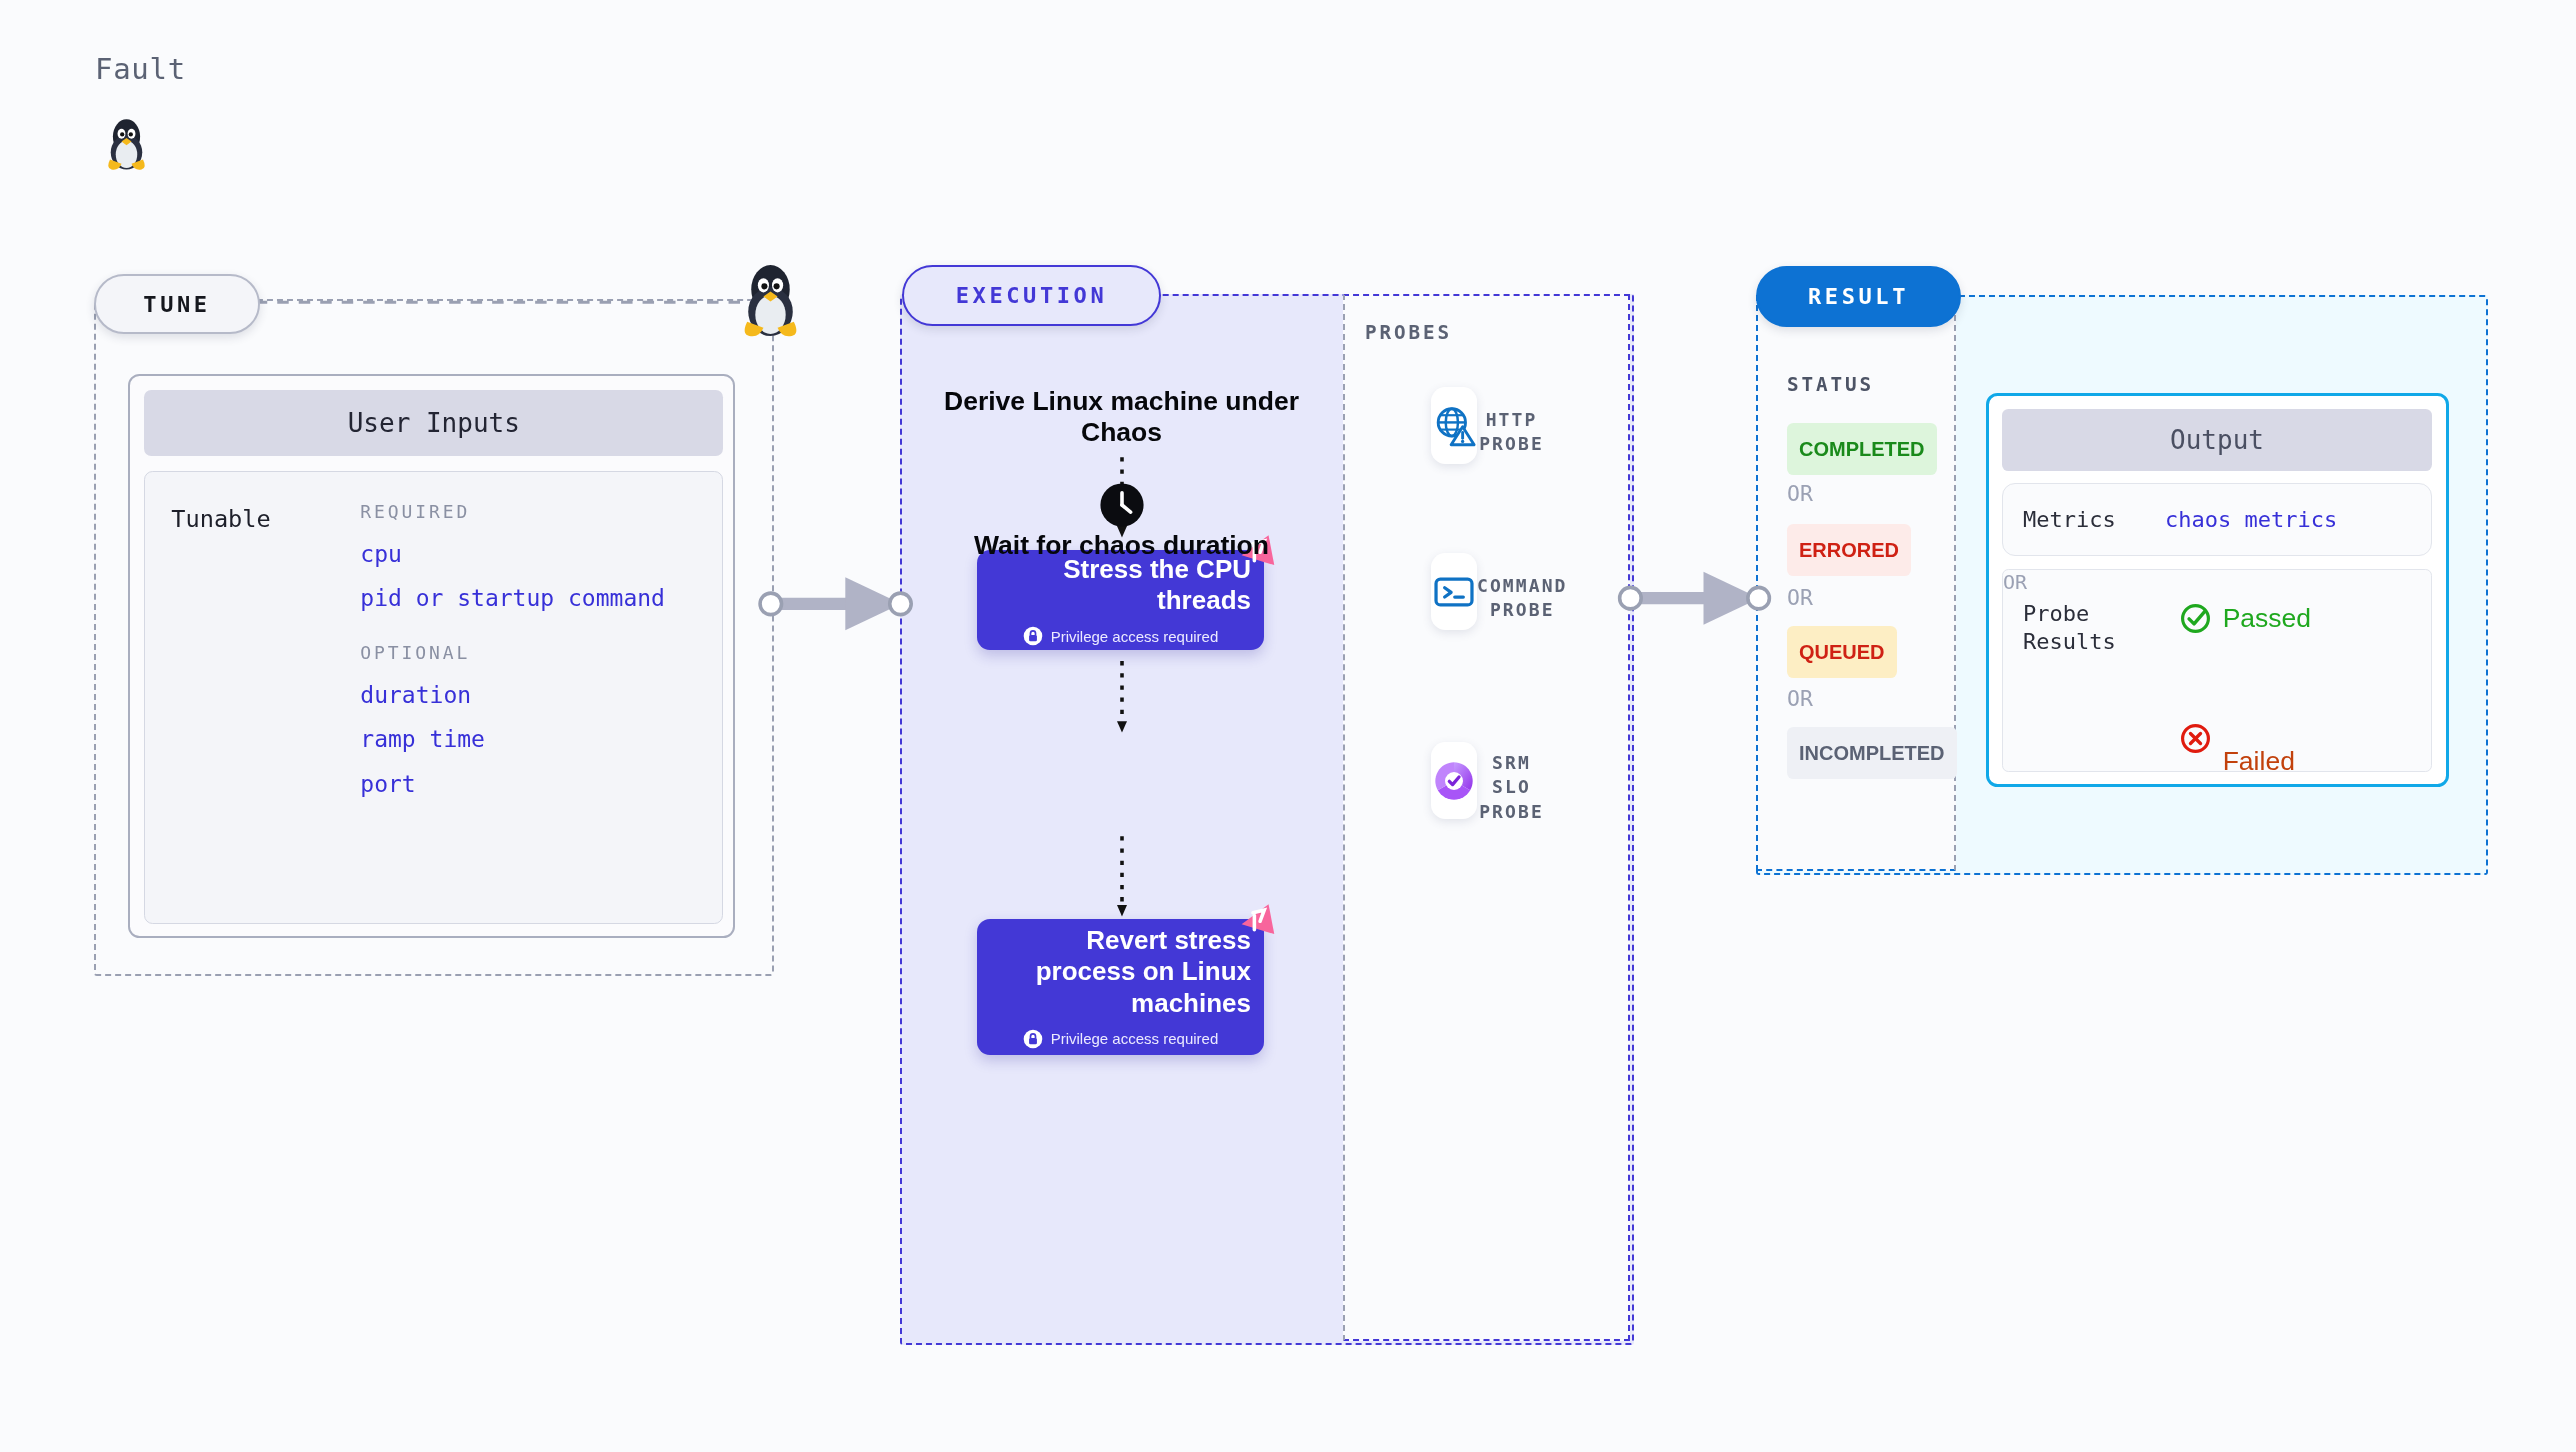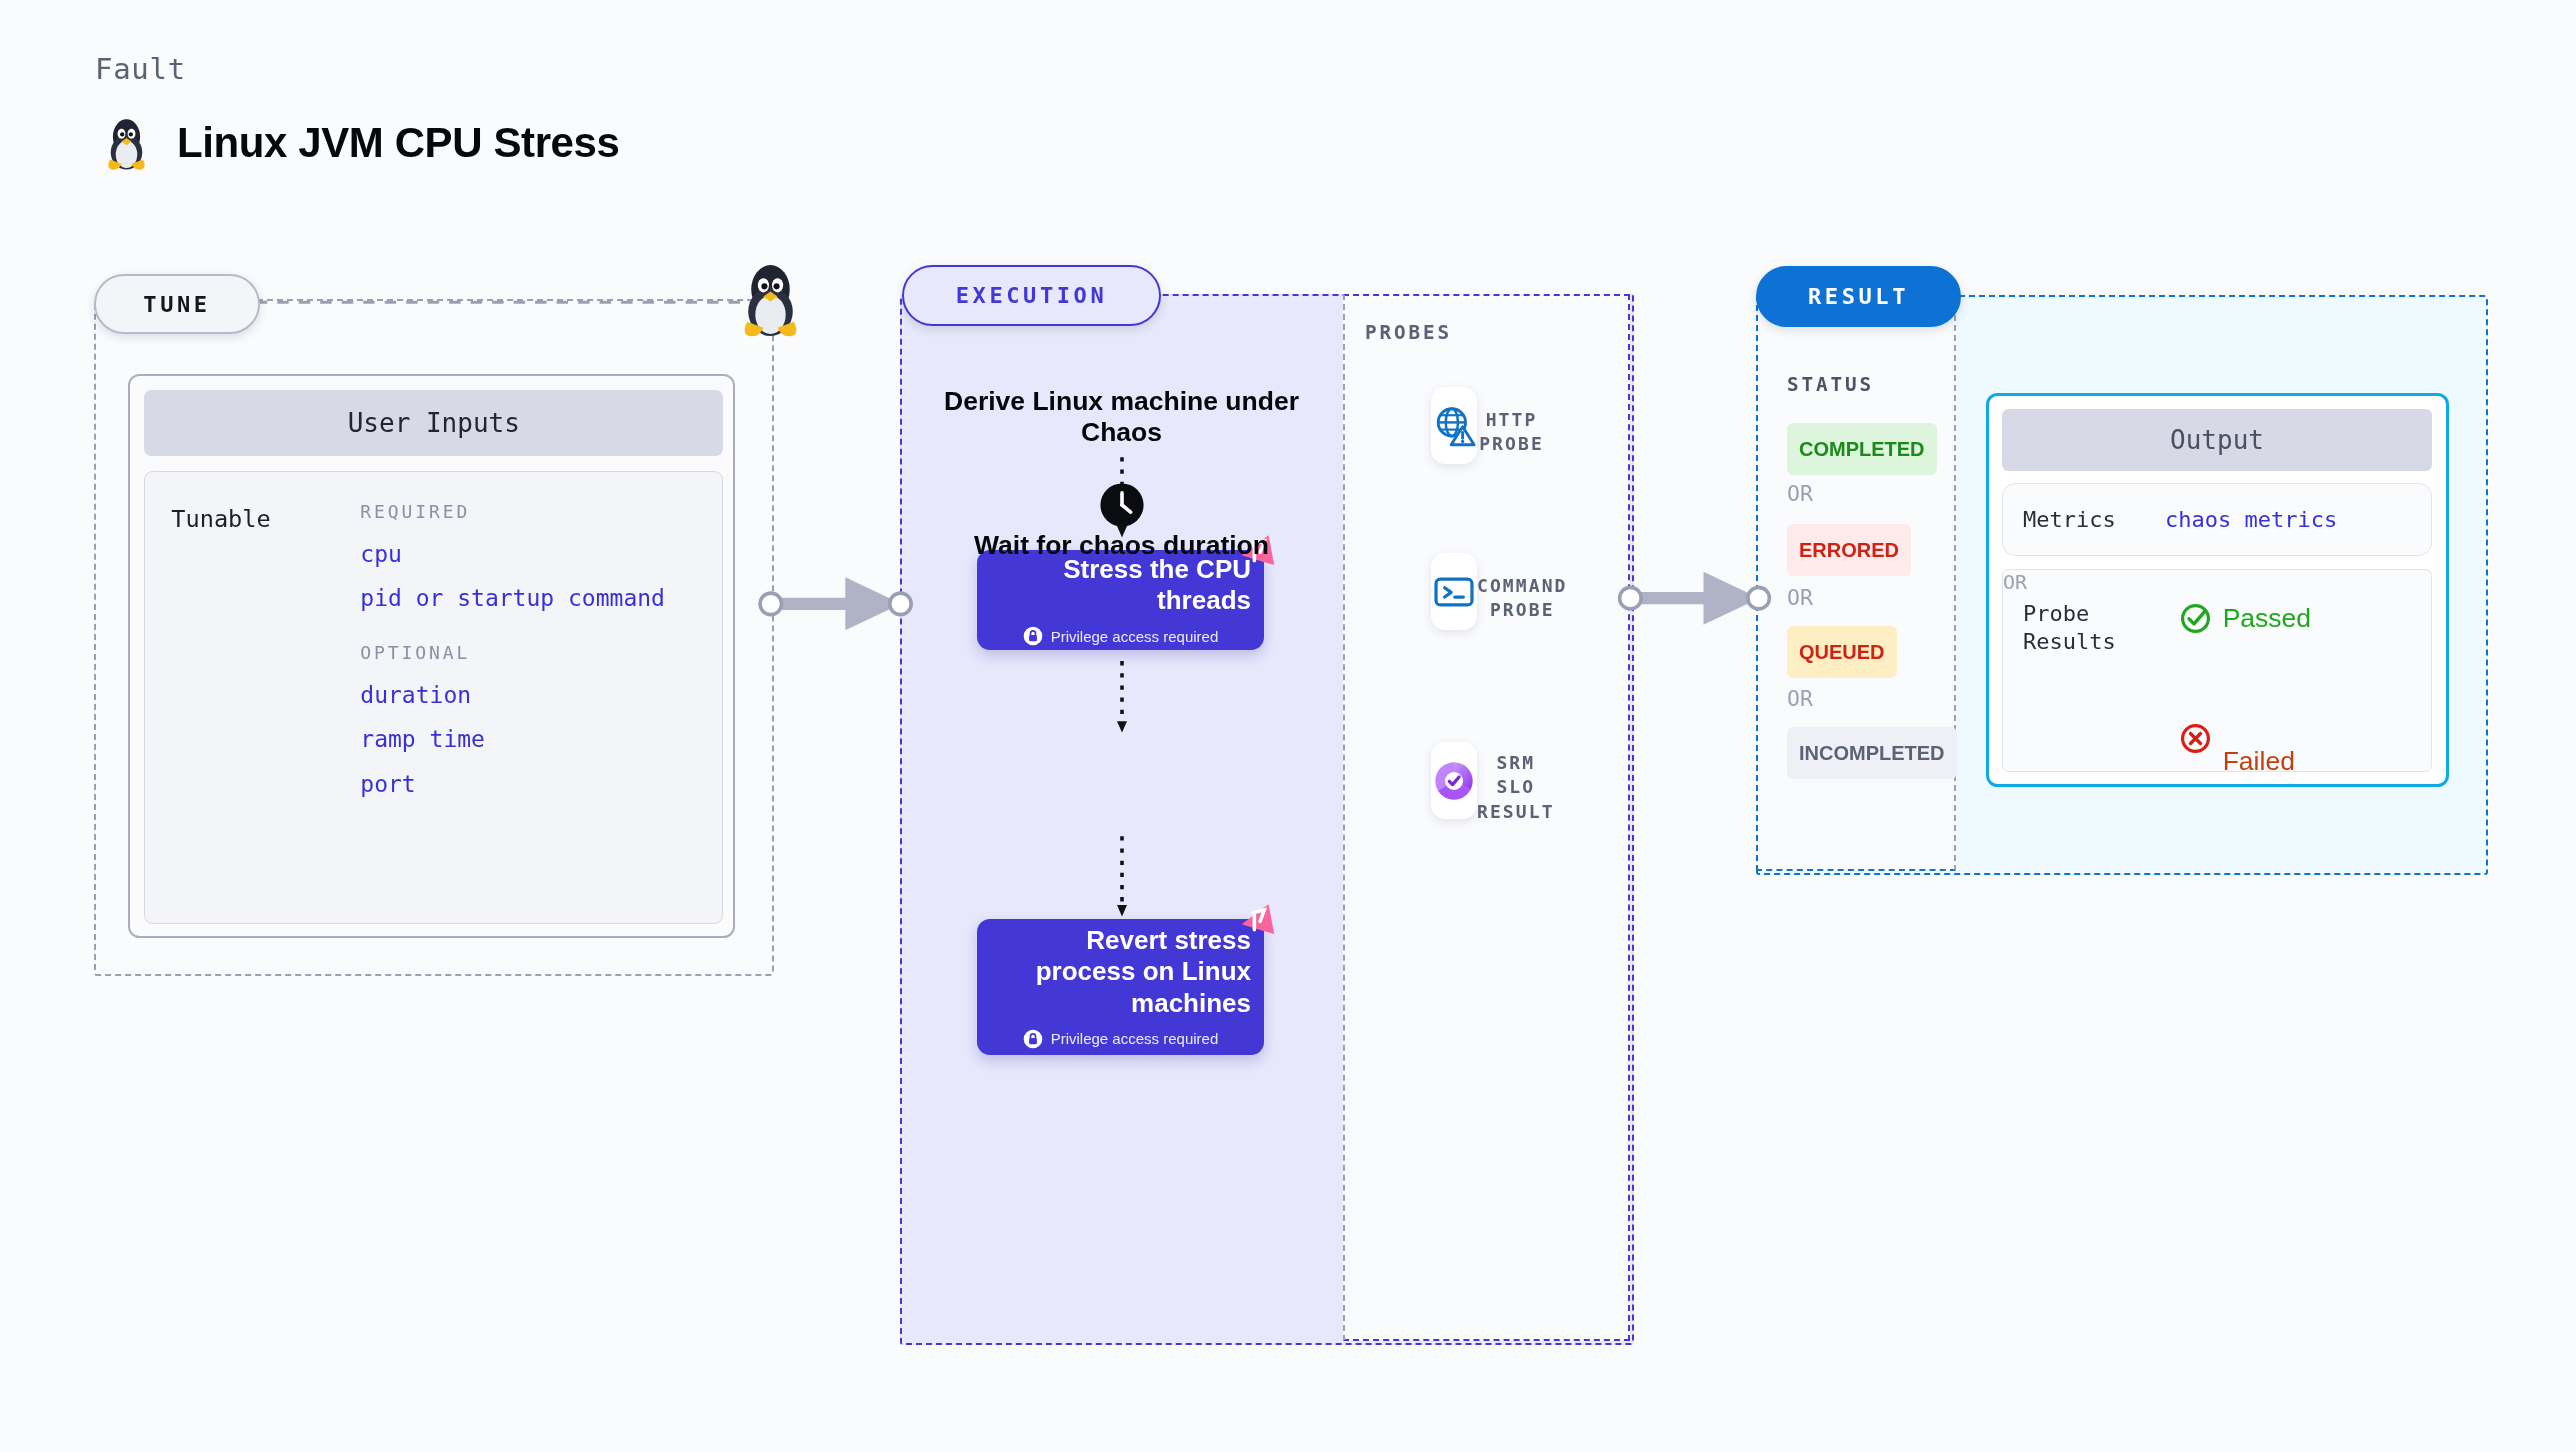--- a/index.html
+++ b/index.html
@@ -236,21 +236,20 @@
       <ellipse cx="37" cy="52" rx="22" ry="24" fill="#2a3040"></ellipse>
       <ellipse cx="37" cy="55" rx="15" ry="19" fill="#e9edf1"></ellipse>
       <ellipse cx="30" cy="26" rx="5.5" ry="7" fill="#ffffff"></ellipse>
       <ellipse cx="44" cy="26" rx="5.5" ry="7" fill="#ffffff"></ellipse>
       <circle cx="31" cy="27" r="3" fill="#111"></circle>
       <circle cx="43" cy="27" r="3" fill="#111"></circle>
       <path d="M30 37 L37 32 L44 37 L37 42 Z" fill="#f5b91c"></path>
       <path d="M14 62 q-6 12 2 14 q10 2 14 -8 z" fill="#f5b91c"></path>
       <path d="M60 62 q6 12 -2 14 q-10 2 -14 -8 z" fill="#f5b91c"></path>
     </svg>
-    <div id="fault-title">Linux JVM CPU Stress</div>
   </div>
 
   <div id="tune-region"></div>
   <div id="exec-region"></div>
   <div id="probes-region"></div>
   <div id="result-region"></div>
   <div id="status-region"></div>
 
   <svg id="connectors" width="2576" height="1452" viewBox="0 0 3596 2027">
 
@@ -412,21 +411,21 @@
             <stop offset="100%" stop-color="#9333ea"></stop>
           </linearGradient>
         </defs>
         <path d="M32 32 L32 6 A26 26 0 0 1 54.5 45 Z" fill="url(#slograd)"></path>
         <path d="M32 32 L54.5 45 A26 26 0 0 1 9.5 45 Z" fill="#a855f7"></path>
         <path d="M32 32 L9.5 45 A26 26 0 0 1 32 6 Z" fill="#c084fc"></path>
         <circle cx="32" cy="32" r="12.5" fill="#ffffff"></circle>
         <path d="M25.5 32.5 L30 37 L39 26.5" fill="none" stroke="#7c24d8" stroke-width="4.6" stroke-linecap="round" stroke-linejoin="round"></path>
       </svg>
     </div>
-    <div class="probe-label">SRM SLO RESULT</div>
+    <div class="probe-label">SRM SLO PROBE</div>
   </div>
 
   <div id="status-title">STATUS</div>
   <div class="status-badge" id="st-0">COMPLETED</div>
   <div class="status-or" id="or-0">OR</div>
   <div class="status-badge" id="st-1">ERRORED</div>
   <div class="status-or" id="or-1">OR</div>
   <div class="status-badge" id="st-2">QUEUED</div>
   <div class="status-or" id="or-2">OR</div>
   <div class="status-badge" id="st-3">INCOMPLETED</div>

